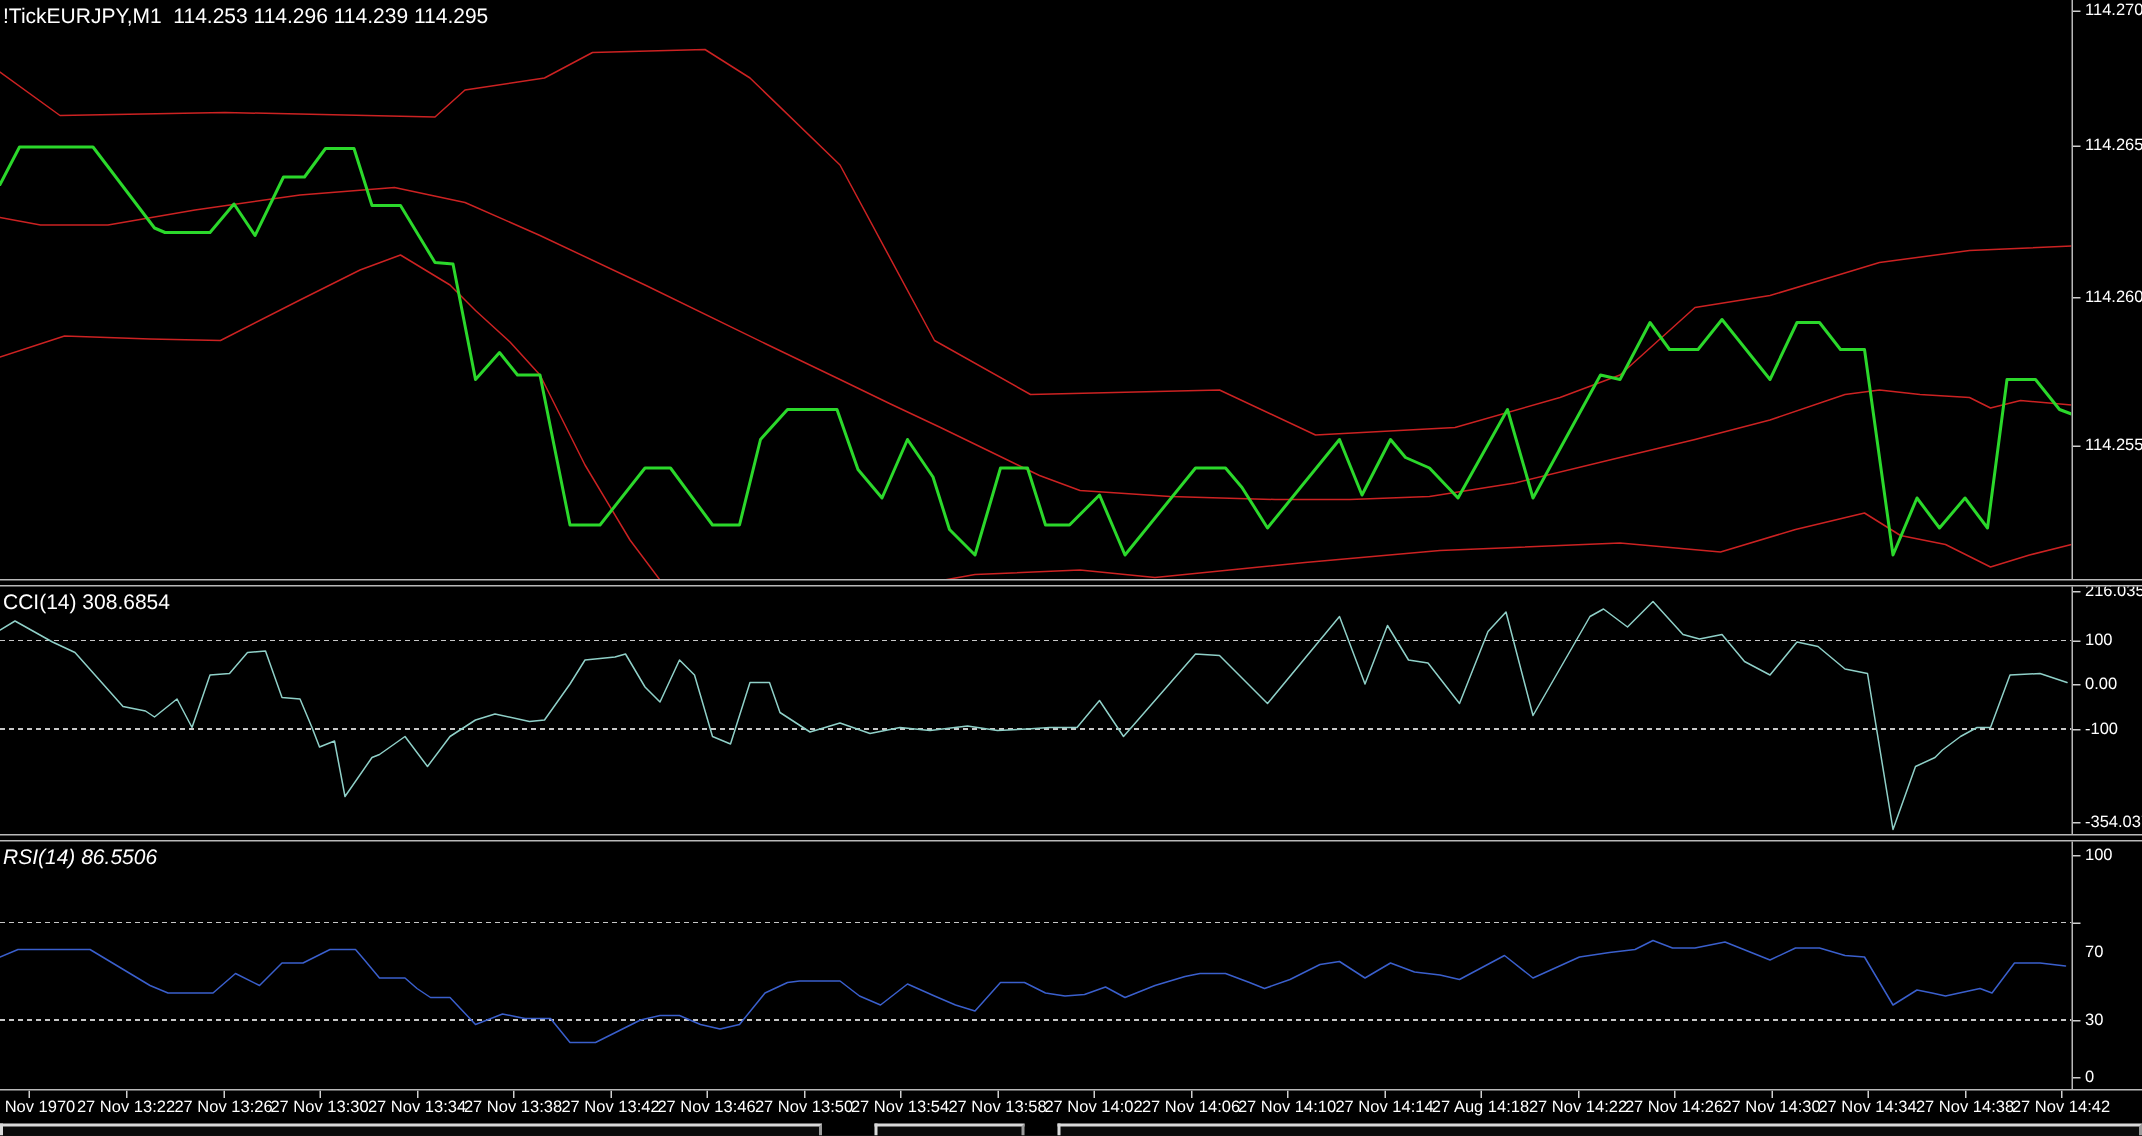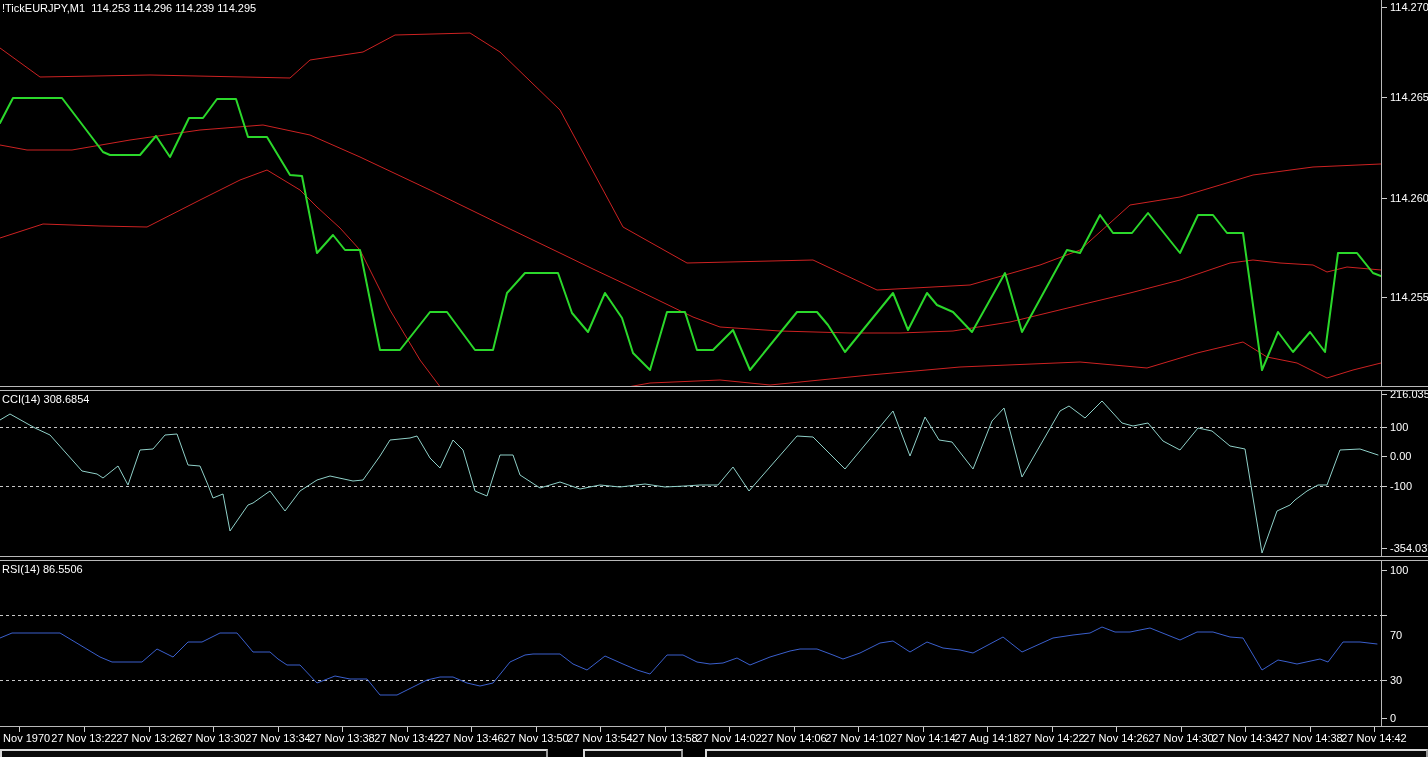--- a/index.html
+++ b/index.html
@@ -3,21 +3,21 @@
 <meta charset="utf-8">
 <style>
   html,body{margin:0;padding:0;background:#222;}
   .screen{
     position:relative;width:1428px;height:757px;background:#000;
     overflow:hidden;font-family:"Liberation Sans",sans-serif;color:#fff;
   }
   .panel{position:absolute;left:0;width:1428px;overflow:hidden;}
   .panel svg{position:absolute;left:0;top:0;}
   .chart-label{
-    position:absolute;left:2px;top:2px;font-size:11px;color:#fff;
+    position:absolute;left:2px;top:2px;font-size:14px;color:#fff;
     white-space:pre;z-index:5;letter-spacing:0px;
   }
   .sep{
     position:absolute;left:0;width:1428px;height:5px;background:#000;
     border-top:1px solid #b9b9b9;border-bottom:1px solid #b9b9b9;
     box-sizing:border-box;z-index:6;
   }
   #right-scale{
     position:absolute;top:0;left:1381px;width:47px;height:726px;
     border-left:1px solid #b9b9b9;background:#000;z-index:4;
@@ -69,21 +69,21 @@
     <svg id="svg-cci" viewBox="0 391 1381 165" width="1381" height="165">
         <line x1="0" x2="1381" y1="427" y2="427" stroke="#c8c8c8" stroke-width="1" stroke-dasharray="3 3" shape-rendering="crispEdges"></line>
         <line x1="0" x2="1381" y1="486" y2="486" stroke="#c8c8c8" stroke-width="1" stroke-dasharray="3 3" shape-rendering="crispEdges"></line>
         <polyline points="0,420 10,414 35,428 50,435 82,471 97,474 103,478 118,466 128,485 140,450 153,449 165,435 177,434 188,465 200,466 208,485 213,498 223,494 230,531 248,505 253,503 270,491 285,511 300,491 317,480 330,476 353,481 363,480 380,456 390,440 410,438 417,436 430,458 440,468 453,440 463,450 475,491 487,496 500,455 513,455 520,475 540,488 560,482 580,489 600,485 620,487 645,484 665,487 685,486 700,485 718,485 733,467 749,491 797,436 813,437 845,469 893,411 910,456 925,417 939,440 952,442 973,469 992,421 1004,408 1022,477 1060,411 1069,406 1085,418 1102,401 1122,423 1133,426 1148,423 1163,441 1180,450 1198,428 1212,431 1230,446 1245,449 1262,553 1277,511 1290,505 1295,500 1307,491 1318,485 1327,485 1340,450 1360,449 1378,455" fill="none" stroke="#8fd0c8" stroke-width="1" stroke-linejoin="round" stroke-linecap="round"></polyline>
       </svg>
     <div class="chart-label">CCI(14) 308.6854</div>
   </div>
 
   <div class="sep" style="top:556px;"></div>
 
-  <div class="panel" id="panel-rsi" style="top:561px;height:165px;">
+  <div class="panel" id="panel-rsi" style="top:561px;height:165px;font-style:italic;">
     <svg id="svg-rsi" viewBox="0 561 1381 165" width="1381" height="165">
         <line x1="0" x2="1381" y1="615" y2="615" stroke="#c8c8c8" stroke-width="1" stroke-dasharray="3 3" shape-rendering="crispEdges"></line>
         <line x1="0" x2="1381" y1="680" y2="680" stroke="#c8c8c8" stroke-width="1" stroke-dasharray="3 3" shape-rendering="crispEdges"></line>
         <polyline points="0,638 12,633 60,633 100,657 112,662 142,662 157,649 173,657 188,642 202,642 220,633 237,633 243,640 253,652 270,652 278,659 287,665 300,665 317,683 335,676 350,679 367,679 380,695 397,695 413,687 427,680 440,677 453,677 467,683 480,686 493,683 510,662 525,655 533,654 560,654 573,664 587,670 605,656 623,664 637,670 650,674 667,655 683,655 697,662 710,664 723,663 737,658 750,665 770,657 790,651 800,649 817,649 833,655 843,659 860,653 880,643 893,641 910,652 927,642 943,648 960,650 973,653 1003,637 1022,652 1053,638 1073,635 1090,633 1102,627 1115,632 1130,632 1150,628 1180,640 1197,632 1213,632 1230,637 1243,638 1262,670 1278,660 1288,662 1297,664 1320,659 1328,662 1343,642 1360,642 1377,644" fill="none" stroke="#3a5fcc" stroke-width="1" stroke-linejoin="round" stroke-linecap="round"></polyline>
       </svg>
     <div class="chart-label">RSI(14) 86.5506</div>
   </div>
 
   <div id="right-scale">
       <div class="y-label" style="top: 1px;">114.270</div>

